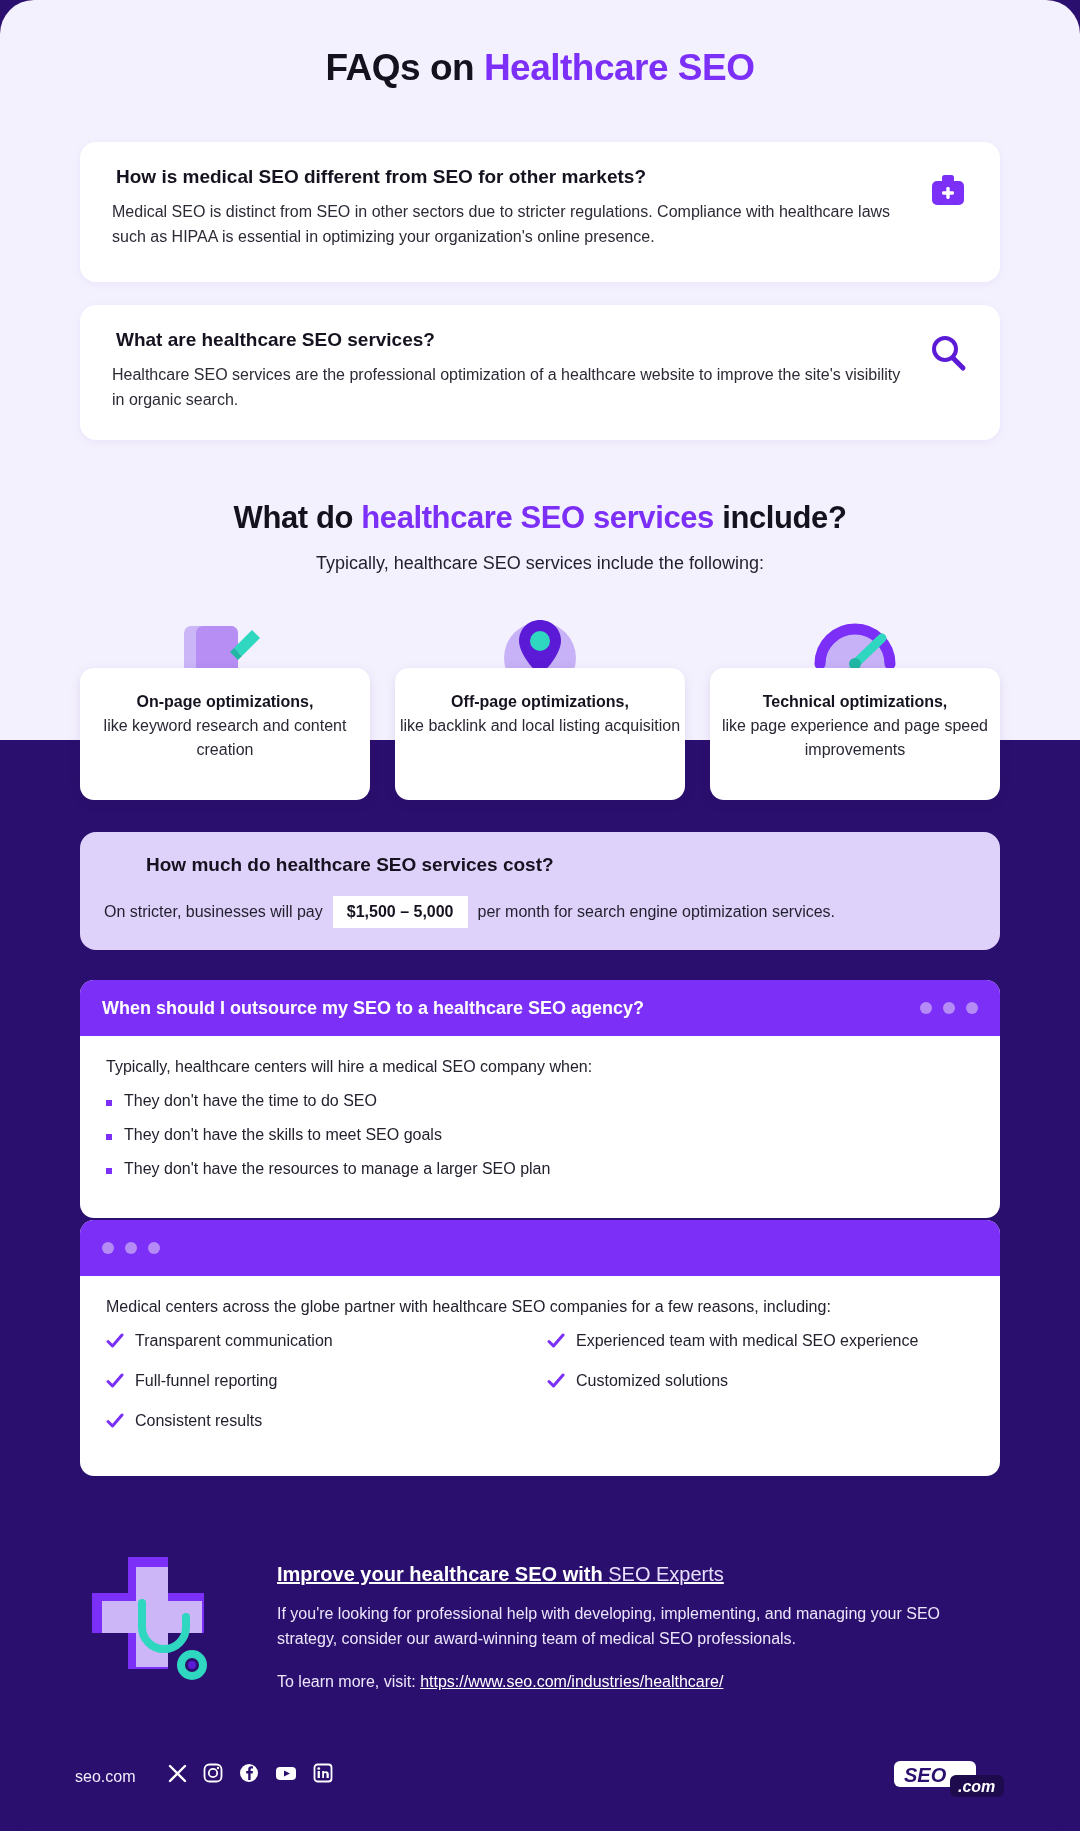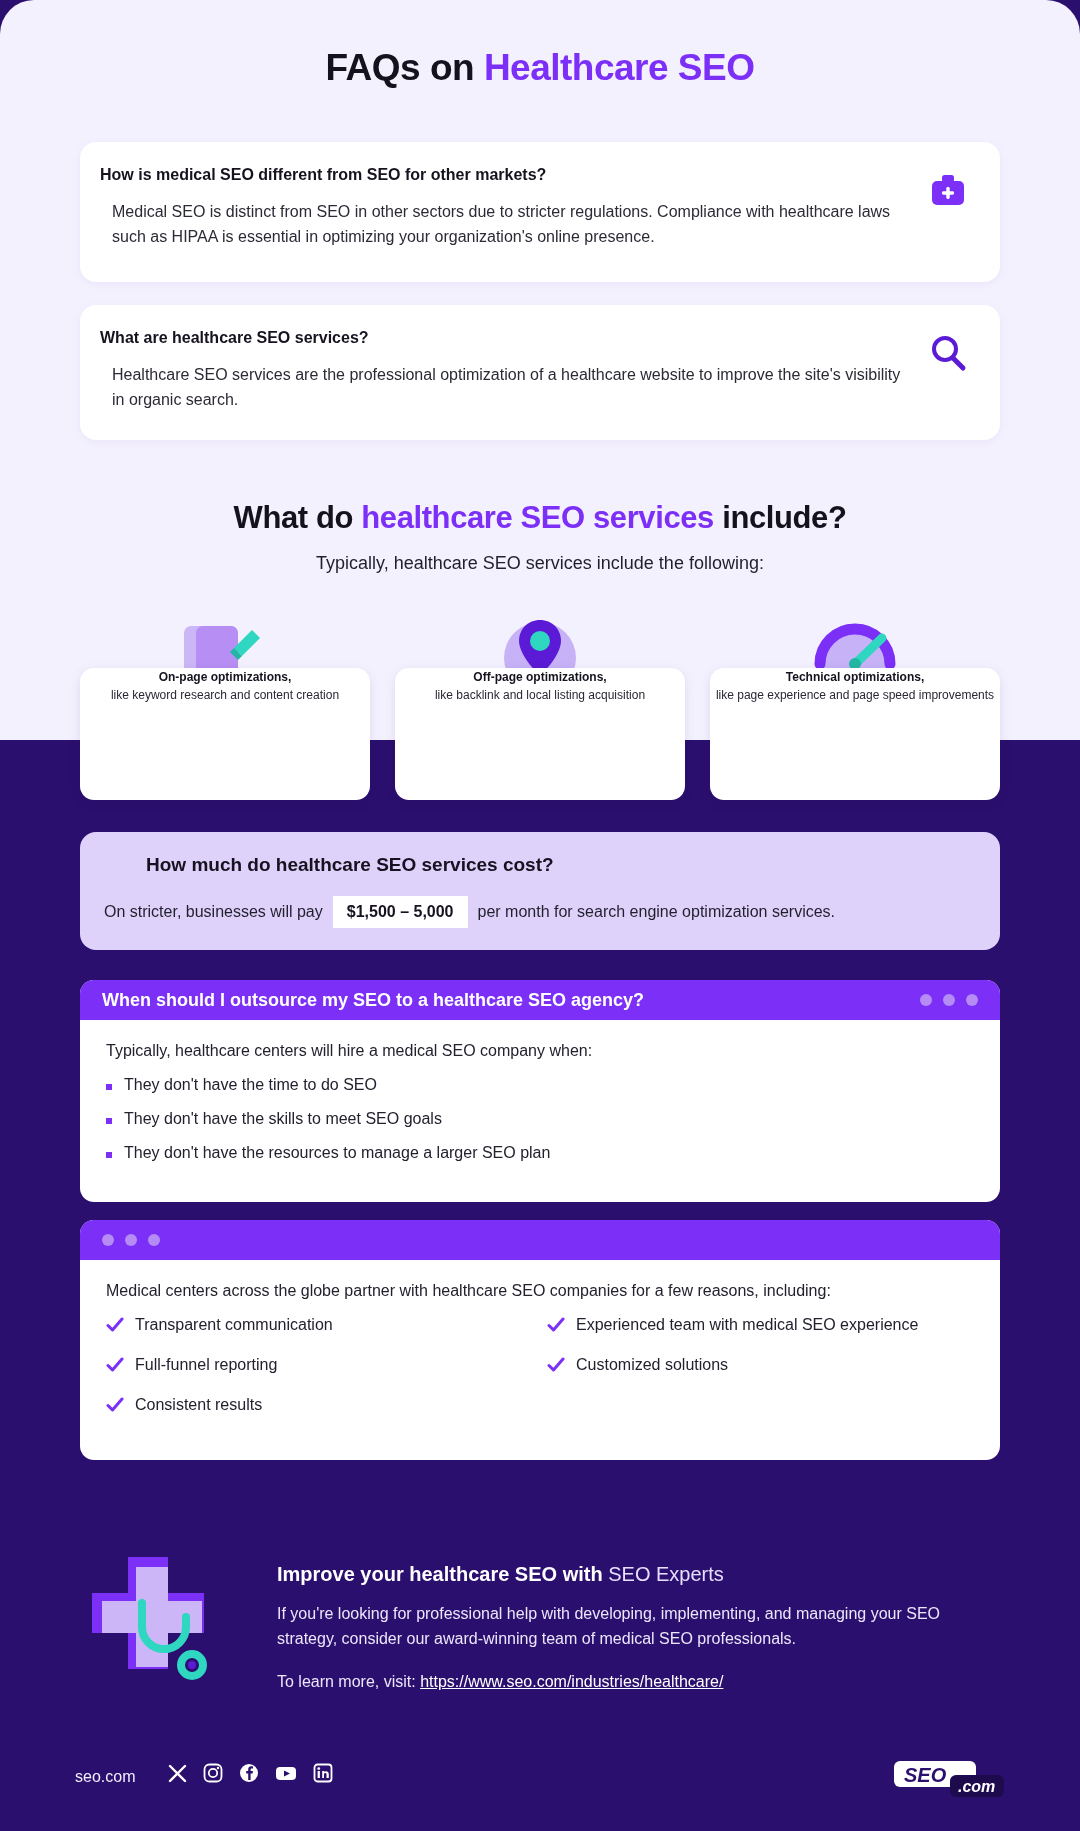--- a/index.html
+++ b/index.html
@@ -58,23 +58,23 @@
     left: 80px;
     width: 920px;
     background: #ffffff;
     border-radius: 16px;
     box-shadow: 0 2px 10px rgba(60,30,130,0.06);
   }
   .faq-1 { top: 142px; height: 140px; }
   .faq-2 { top: 305px; height: 135px; }
   .faq-q {
     position: absolute;
-    left: 20px;
+    left: 36px;
     top: 24px;
-    font-size: 16px;
+    font-size: 19px;
     font-weight: 700;
     color: #16121f;
   }
   .faq-a {
     position: absolute;
     left: 32px;
     right: 90px;
     top: 58px;
     font-size: 16px;
     line-height: 1.55;
@@ -112,21 +112,22 @@
   
   .svc {
     position: absolute;
     top: 668px;
     width: 290px;
     height: 132px;
     background: #ffffff;
     border-radius: 14px;
     box-shadow: 0 3px 12px rgba(40,10,90,0.10);
     text-align: center;
-    font-size: 12px;
+    padding-top: 22px;
+    font-size: 16px;
     line-height: 1.5;
     color: #2a2834;
   }
   .svc b { display: block; font-weight: 700; color: #16121f; }
   .svc-1 { left: 80px; }
   .svc-2 { left: 395px; }
   .svc-3 { left: 710px; }
   .svc-art { position: absolute; top: 612px; width: 130px; height: 70px; }
   .art-1 { left: 160px; }
   .art-2 { left: 475px; }
@@ -172,21 +173,21 @@
   
   .win {
     position: absolute;
     left: 80px;
     width: 920px;
     border-radius: 14px;
     overflow: hidden;
     background: #ffffff;
   }
   .win-head {
-    height: 40px;
+    height: 56px;
     background: #7b2ff7;
     display: flex;
     align-items: center;
     padding: 0 22px;
   }
   .win-title {
     font-size: 18px;
     font-weight: 700;
     color: #ffffff;
     flex: 1;
@@ -220,20 +221,21 @@
     margin-bottom: 22px;
   }
 
   
   .cta-title {
     position: absolute;
     left: 277px; top: 1563px;
     font-size: 20px;
     font-weight: 700;
     color: #ffffff;
+    text-decoration: underline;
   }
   .cta-title .light { font-weight: 400; color: #e7dffd; }
   .cta-body {
     position: absolute;
     left: 277px; top: 1602px;
     width: 700px;
     font-size: 16px;
     line-height: 1.55;
     color: #ece6fb;
   }

